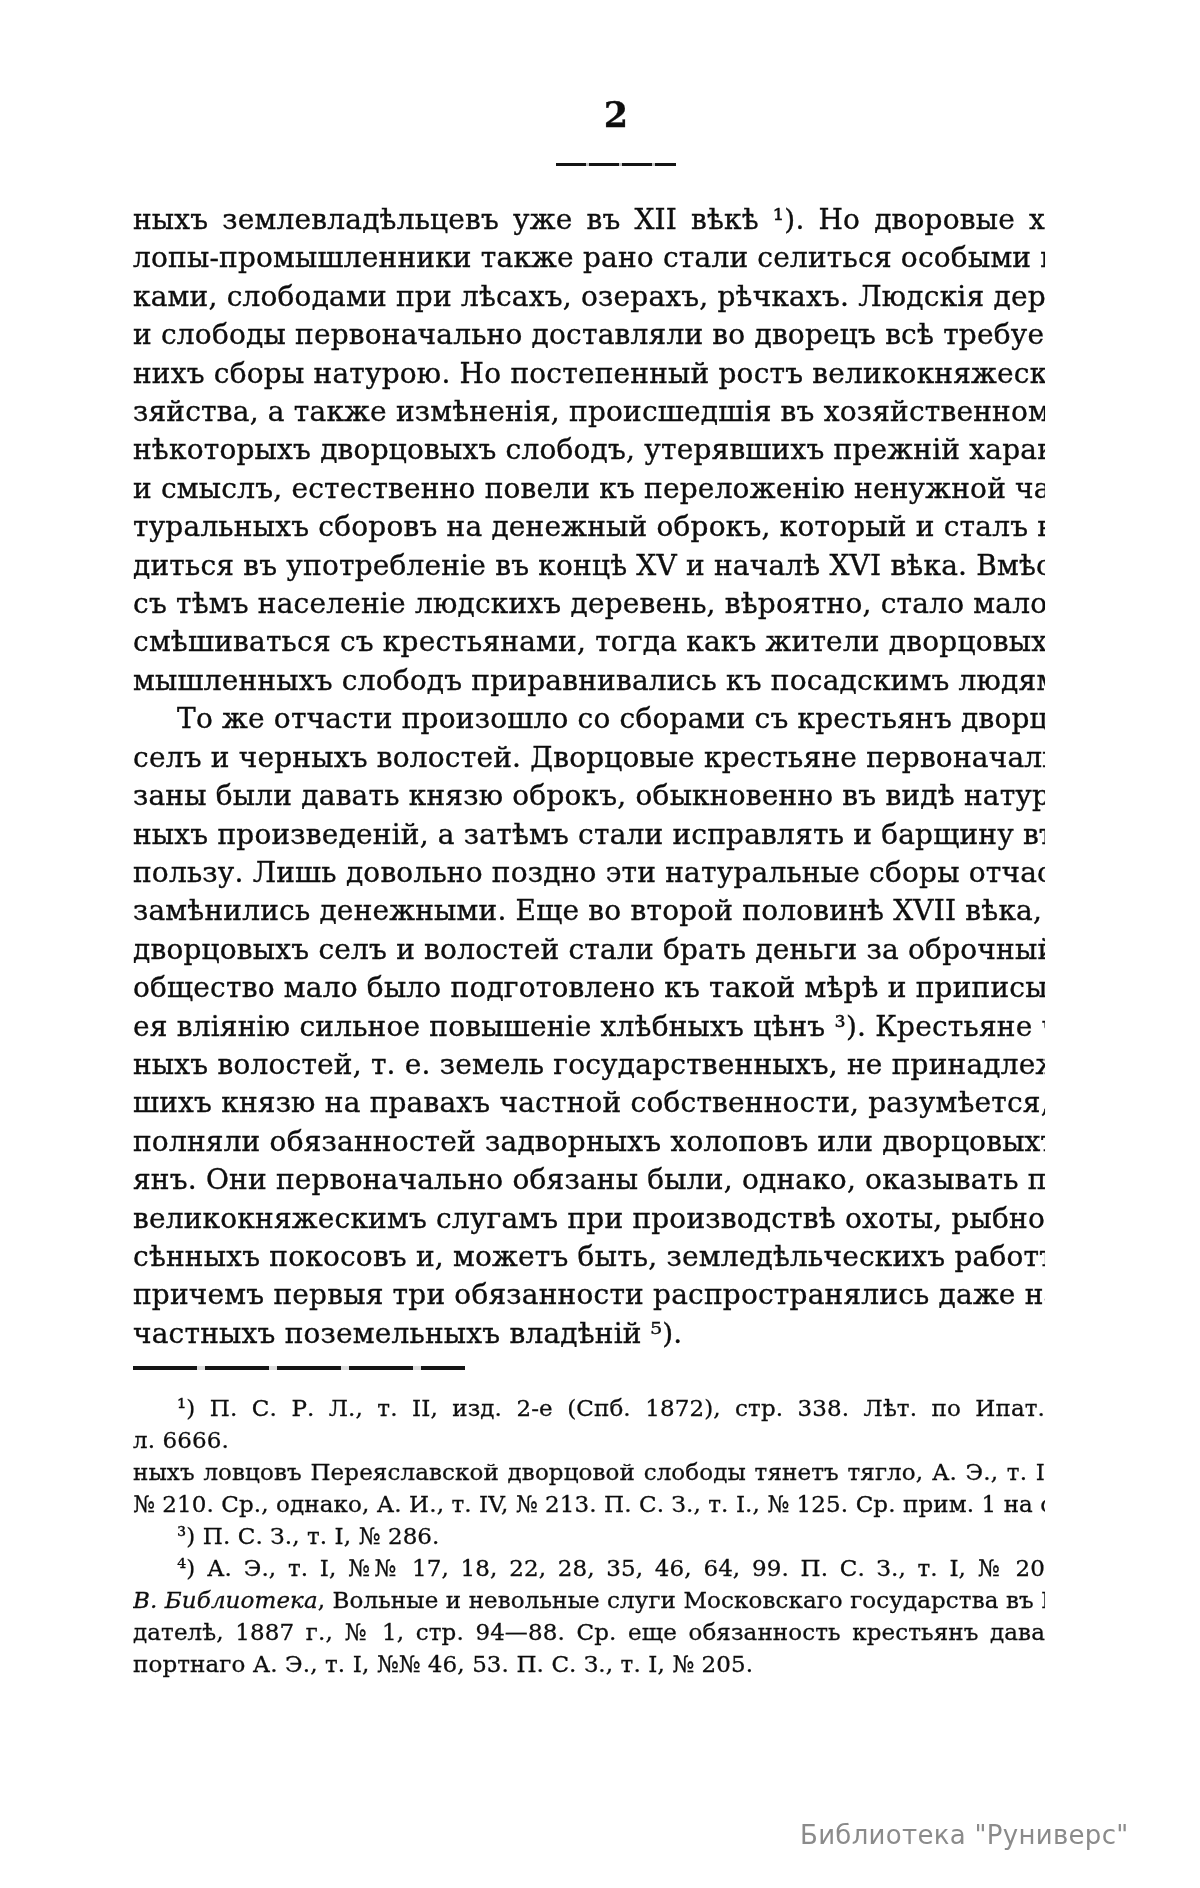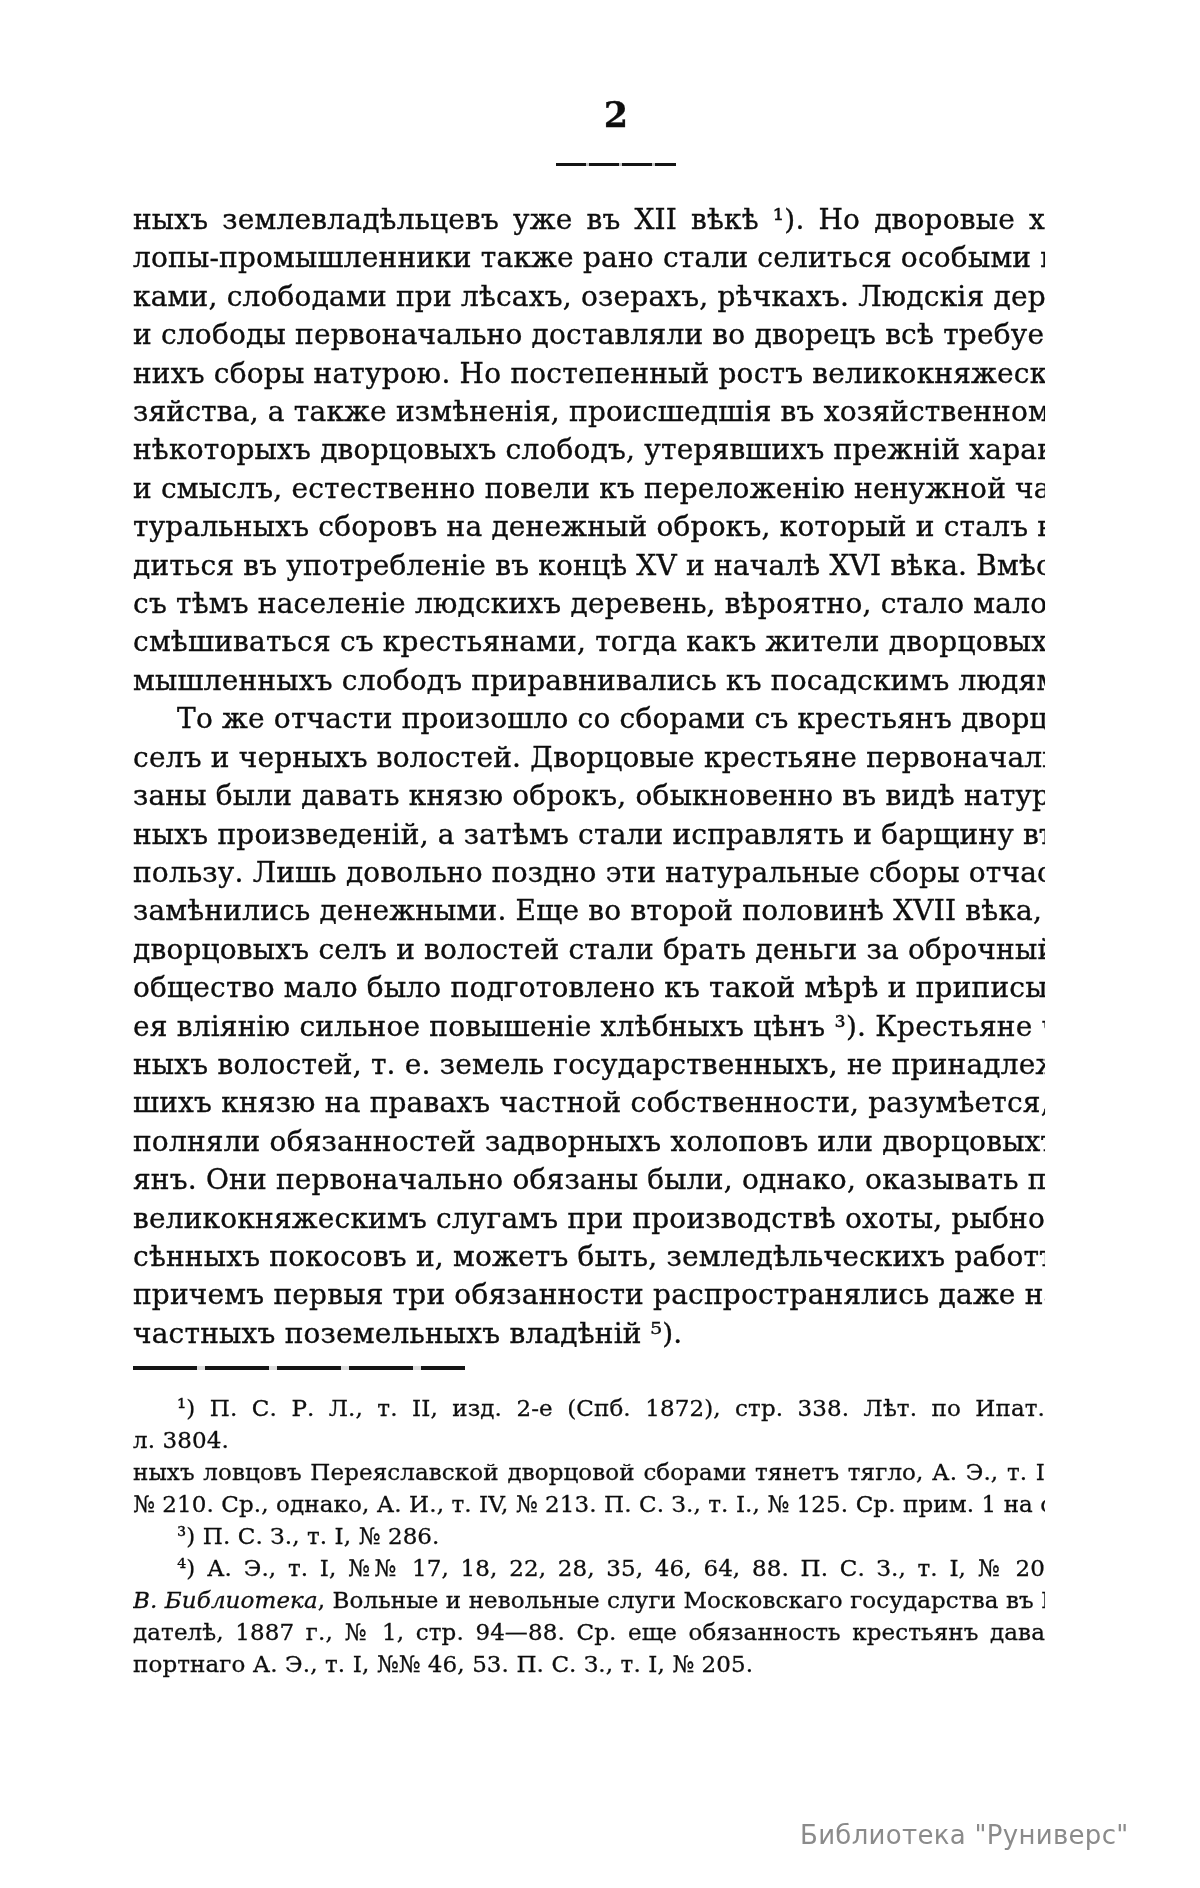--- a/index.html
+++ b/index.html
@@ -127,23 +127,23 @@
   <div class="line">великокняжескимъ слугамъ при производствѣ охоты, рыбной ловл</div>
   <div class="line">сѣнныхъ покосовъ и, можетъ быть, земледѣльческихъ работъ</div>
   <div class="line">причемъ первыя три обязанности распространялись даже на крестья</div>
   <div class="line short">частныхъ поземельныхъ владѣній ⁵).</div>
 </div>
 
 <div class="footnote-rule"></div>
 
 <div class="footnotes">
   <div class="line indent">¹) П. С. Р. Л., т. II, изд. 2-е (Спб. 1872), стр. 338. Лѣт. по Ипат.</div>
-  <div class="line short">л. 3804.</div>
-  <div class="line">ныхъ ловцовъ Переяславской дворцовой сборами тянетъ тягло, А. Э., т. I</div>
+  <div class="line short">л. 6666.</div>
+  <div class="line">ныхъ ловцовъ Переяславской дворцовой слободы тянетъ тягло, А. Э., т. I</div>
   <div class="line">№ 210. Ср., однако, А. И., т. IV, № 213. П. С. З., т. I., № 125. Ср. прим. 1 на стр. 2</div>
   <div class="line short indent">³) П. С. З., т. I, № 286.</div>
-  <div class="line indent">⁴) А. Э., т. I, №№ 17, 18, 22, 28, 35, 46, 64, 88. П. С. З., т. I, № 20</div>
+  <div class="line indent">⁴) А. Э., т. I, №№ 17, 18, 22, 28, 35, 46, 64, 99. П. С. З., т. I, № 20</div>
   <div class="line"><span class="it">В. Библиотека</span><span>, Вольные и невольные слуги Московскаго государства въ Набл</span></div>
   <div class="line">дателѣ, 1887 г., № 1, стр. 94—88. Ср. еще обязанность крестьянъ дава</div>
   <div class="line short">портнаго А. Э., т. I, №№ 46, 53. П. С. З., т. I, № 205.</div>
 </div>
 
 <div class="watermark">Библиотека "Руниверс"</div>
 
 </body></html>

